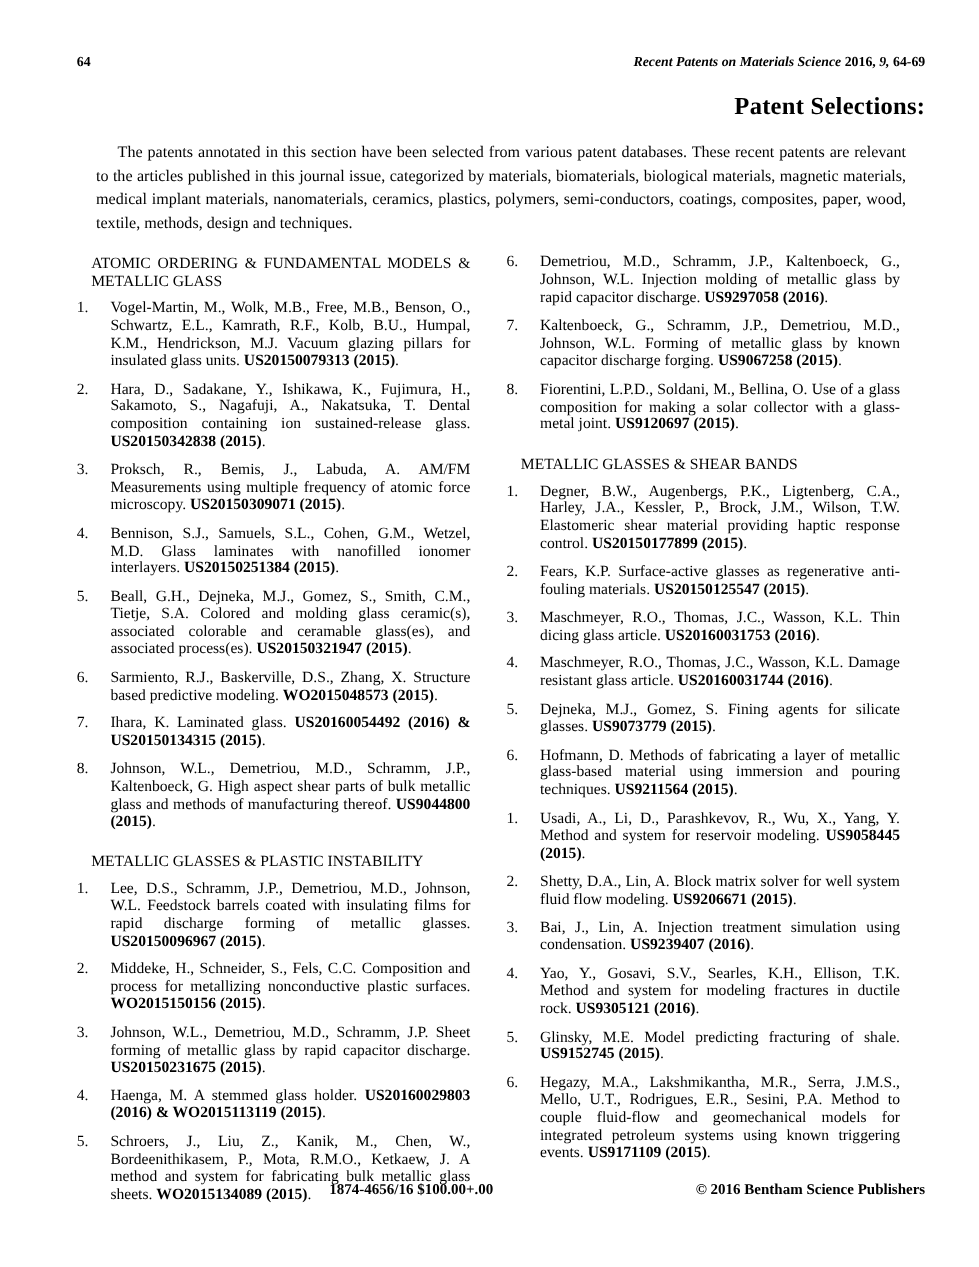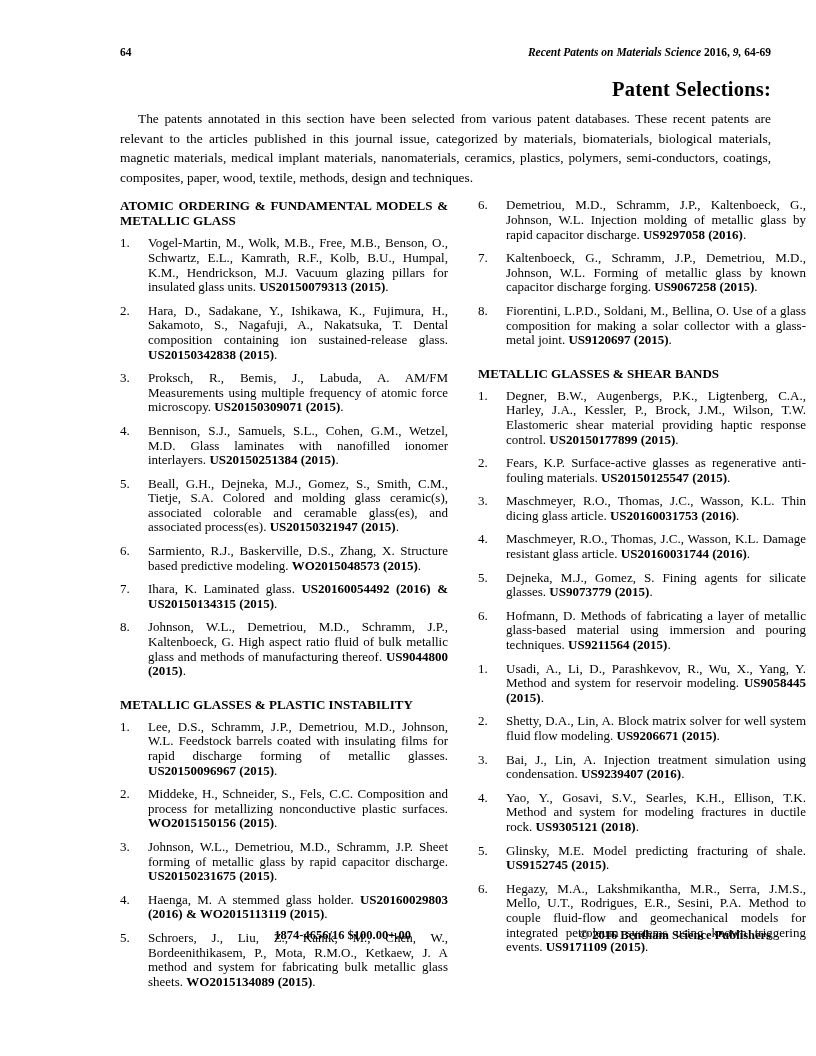--- a/index.html
+++ b/index.html
@@ -5,21 +5,21 @@
   html, body {
     margin: 0;
     padding: 0;
     background: #ffffff;
   }
   .page {
     position: relative;
     width: 816px;
     height: 1056px;
     box-sizing: border-box;
-    padding: 46px 45px 0 120px;
+    padding: 46px 45px 0 64px;
     background: #ffffff;
     color: #000000;
     font-family: "Liberation Serif", "DejaVu Serif", serif;
     overflow: hidden;
   }
   
   .running-head {
     position: relative;
     height: 16px;
     font-size: 11.5px;
@@ -37,44 +37,44 @@
   
   .doc-title {
     font-size: 20.5px;
     font-weight: bold;
     margin: 16px 0 8px 0;
     letter-spacing: 0.2px;
     text-align: right;
   }
   
   .intro {
-    margin: 0;
+    margin: 16px;
     font-size: 13.4px;
     line-height: 19.6px;
     text-align: justify;
     text-indent: 18px;
   }
   
   .columns {
     display: flex;
     gap: 30px;
     margin-top: 11px;
     font-size: 13px;
     line-height: 14.6px;
   }
   .col {
     width: 328px;
     flex: 0 0 328px;
   }
   .sec-heading {
-    font-weight: bold;
+    font-weight: normal;
     font-size: 13px;
     line-height: 15px;
     text-align: justify;
-    margin: 18px 0 8px 0;
+    margin: 18px 0 8px 12px;
   }
   .col > .sec-heading:first-child { margin-top: 0; }
   .item {
     display: flex;
     margin-bottom: 9px;
   }
   .num {
     flex: 0 0 28px;
     width: 28px;
   }
@@ -82,21 +82,21 @@
     flex: 1;
     text-align: justify;
   }
   .patent {
     font-weight: bold;
   }
   
   .footer {
     position: absolute;
     left: 85px;
-    top: 928px;
+    top: 984px;
     width: 686px;
     display: flex;
     gap: 34px;
     font-size: 12.5px;
     font-weight: bold;
   }
   .f-left  { flex: 1; text-align: right; }
   .f-right { flex: 1; text-align: right; }
 </style>
 </head>
@@ -141,21 +141,21 @@
         <div class="item">
           <span class="num">6.</span>
           <span class="body"><span>Sarmiento, R.J., Baskerville, D.S., Zhang, X. Structure based predictive modeling. </span><span class="patent">WO2015048573 (2015)</span><span>.</span></span>
         </div>
         <div class="item">
           <span class="num">7.</span>
           <span class="body"><span>Ihara, K. Laminated glass. </span><span class="patent">US20160054492 (2016) &amp; US20150134315 (2015)</span><span>.</span></span>
         </div>
         <div class="item">
           <span class="num">8.</span>
-          <span class="body"><span>Johnson, W.L., Demetriou, M.D., Schramm, J.P., Kaltenboeck, G. High aspect ratio fluid of bulk metallic glass and methods of manufacturing thereof. </span><span class="patent">US9044800 (2015)</span><span>.</span></span>
+          <span class="body"><span>Johnson, W.L., Demetriou, M.D., Schramm, J.P., Kaltenboeck, G. High aspect shear parts of bulk metallic glass and methods of manufacturing thereof. </span><span class="patent">US9044800 (2015)</span><span>.</span></span>
         </div>
         <div class="sec-heading">METALLIC GLASSES &amp; PLASTIC INSTABILITY</div>
         <div class="item">
           <span class="num">1.</span>
           <span class="body"><span>Lee, D.S., Schramm, J.P., Demetriou, M.D., Johnson, W.L. Feedstock barrels coated with insulating films for rapid discharge forming of metallic glasses. </span><span class="patent">US20150096967 (2015)</span><span>.</span></span>
         </div>
         <div class="item">
           <span class="num">2.</span>
           <span class="body"><span>Middeke, H., Schneider, S., Fels, C.C. Composition and process for metallizing nonconductive plastic surfaces. </span><span class="patent">WO2015150156 (2015)</span><span>.</span></span>
         </div>
@@ -217,21 +217,21 @@
         <div class="item">
           <span class="num">2.</span>
           <span class="body"><span>Shetty, D.A., Lin, A. Block matrix solver for well system fluid flow modeling. </span><span class="patent">US9206671 (2015)</span><span>.</span></span>
         </div>
         <div class="item">
           <span class="num">3.</span>
           <span class="body"><span>Bai, J., Lin, A. Injection treatment simulation using condensation. </span><span class="patent">US9239407 (2016)</span><span>.</span></span>
         </div>
         <div class="item">
           <span class="num">4.</span>
-          <span class="body"><span>Yao, Y., Gosavi, S.V., Searles, K.H., Ellison, T.K. Method and system for modeling fractures in ductile rock. </span><span class="patent">US9305121 (2018)</span><span>.</span></span>
+          <span class="body"><span>Yao, Y., Gosavi, S.V., Searles, K.H., Ellison, T.K. Method and system for modeling fractures in ductile rock. </span><span class="patent">US9305121 (2016)</span><span>.</span></span>
         </div>
         <div class="item">
           <span class="num">5.</span>
           <span class="body"><span>Glinsky, M.E. Model predicting fracturing of shale. </span><span class="patent">US9152745 (2015)</span><span>.</span></span>
         </div>
         <div class="item">
           <span class="num">6.</span>
           <span class="body"><span>Hegazy, M.A., Lakshmikantha, M.R., Serra, J.M.S., Mello, U.T., Rodrigues, E.R., Sesini, P.A. Method to couple fluid-flow and geomechanical models for integrated petroleum systems using known triggering events. </span><span class="patent">US9171109 (2015)</span><span>.</span></span>
         </div>
       </div>

